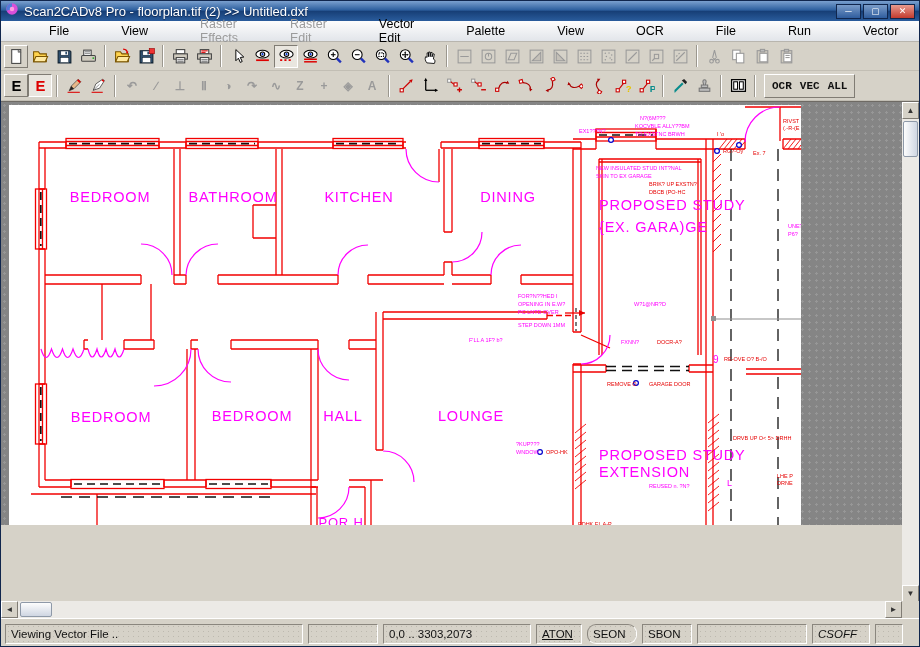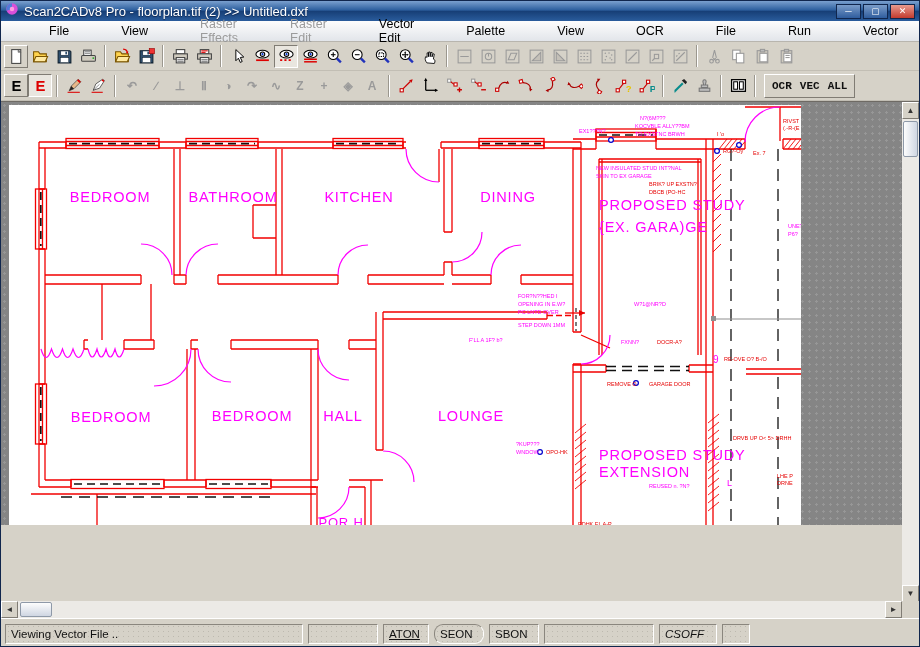--- a/index.html
+++ b/index.html
@@ -706,20 +706,21 @@
       <div class="hthumb"></div>
       <div class="hfill"></div>
       <div class="sbtn">►</div>
     </div>
     <div class="corner"></div>
   </div>
 
   <div class="statusbar" id="statusbar">
       <div class="spanel" style="width: 298px;">Viewing Vector File ..</div>
       <div class="spanel" style="width: 70px;"></div>
+      <div class="spanel" style="width: 148px;">0,0 .. 3303,2073</div>
       <div class="spanel" style="width: 46px; text-decoration: underline;">ATON</div>
       <div class="spanel" style="width: 50px; border-radius: 9px;">SEON</div>
       <div class="spanel" style="width: 50px;">SBON</div>
       <div class="spanel" style="width: 110px;"></div>
       <div class="spanel" style="width: 58px; font-style: italic;">CSOFF</div>
       <div class="spanel" style="width: 28px;"></div>
     </div>
 </div>
 
 </body></html>

